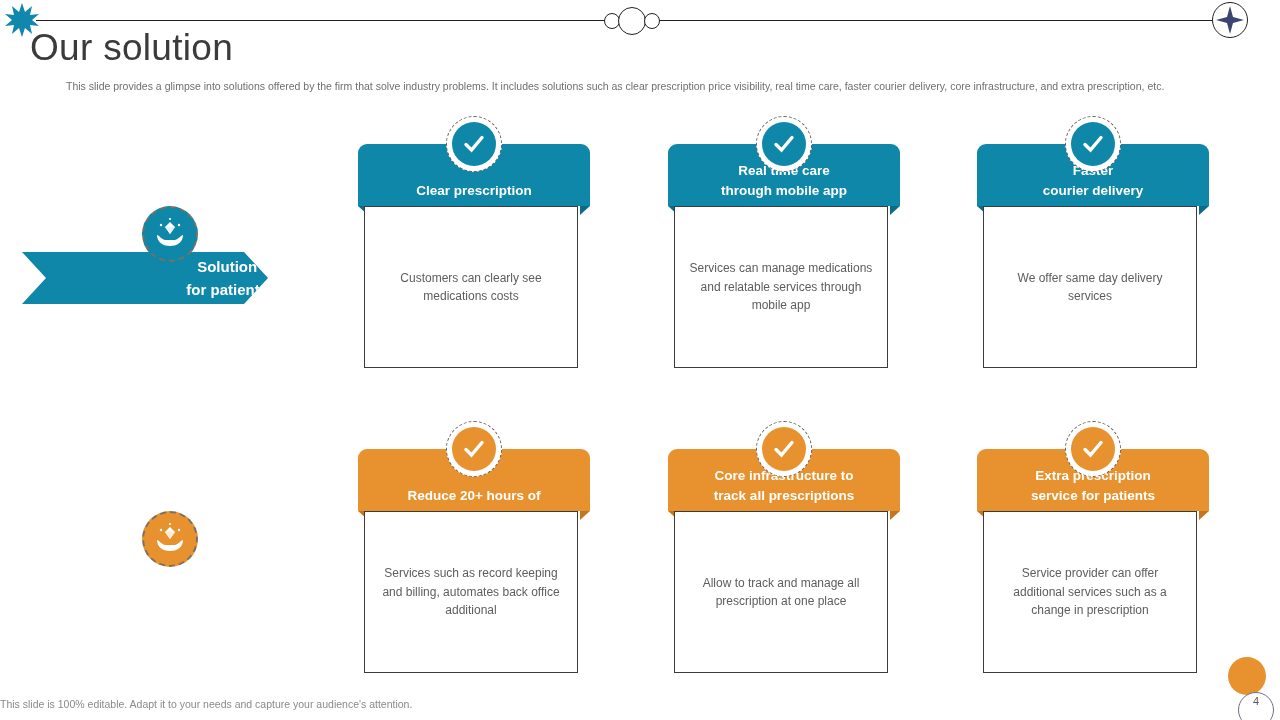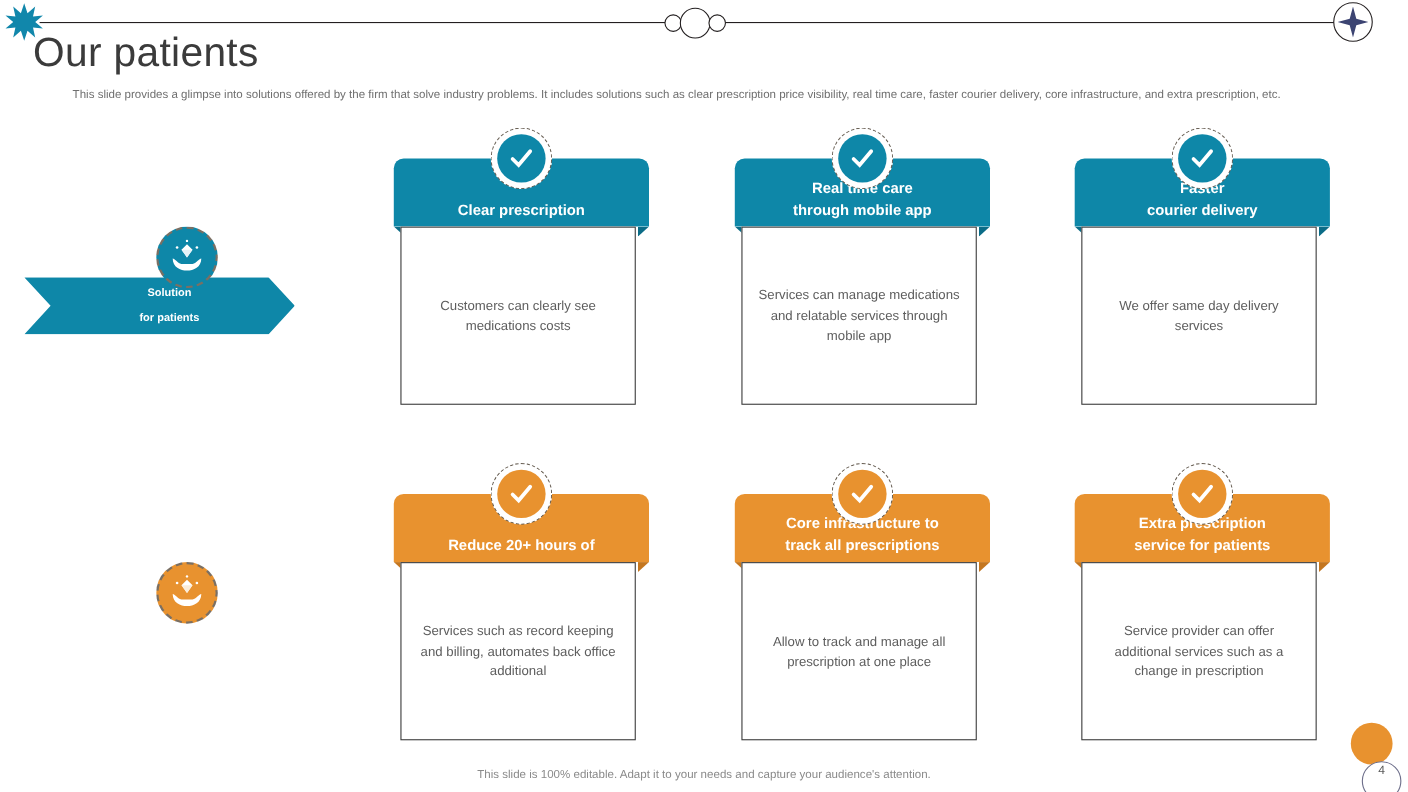--- a/index.html
+++ b/index.html
@@ -43,22 +43,22 @@
   }
   .subtitle {
     position:absolute; left:30px; top:79px; width:1170px;
     font-size:10.5px; color:#6f6f6f; line-height:14px;margin-left:36px;
   }
 
   
   .ribbon-group { position:absolute; }
   .ribbon {
     position:absolute; left:0; top:46px; width:246px; height:52px;
-    display:flex; align-items:center; justify-content:center;
-    color:#ffffff; font-size:10px; font-weight:bold; line-height:23px;
+    display:flex; align-items:center; justify-content:flex-end;
+    color:#ffffff; font-size:15px; font-weight:bold; line-height:23px;
     text-align:center; padding-left:18px;
     clip-path:polygon(0 0, 222px 0, 246px 50%, 222px 100%, 0 100%, 24px 50%);
   }
   .ribbon.teal   { background:#0e87a8; }
   .ribbon.orange { background:#e8922f; }
   .ribbon-icon {
     position:absolute; left:120px; top:0px; width:56px; height:56px;
     border-radius:50%; display:flex; align-items:center; justify-content:center;
   }
   .ribbon-icon.teal   { background:#0e87a8; border:2px dashed #7a6f63; }
@@ -110,21 +110,21 @@
     padding:0 12px;
   }
   .card-body-text {
     font-size:12px; color:#5d5d5d; line-height:18.5px; text-align:center;
     width:100%;
   }
 
   
   .footer-note {
     position:absolute; left:0; top:698px; width:1280px;
-    text-align:center; font-size:10.5px; color:#8a8a8a;
+    text-align:left; font-size:10.5px; color:#8a8a8a;
   }
   .page-dot {
     position:absolute; left:1228px; top:657px; width:38px; height:38px;
     border-radius:50%; background:#e8922f;
   }
   .page-num {
     position:absolute; left:1238px; top:692px; width:36px; height:36px;
     border:1px solid #6d6e8a; border-radius:50%; background:#ffffff;
     display:flex; align-items:flex-start; justify-content:center;
     font-size:11px; color:#5a5a5a; padding-top:2px;
@@ -148,21 +148,21 @@
     <div class="circ small-r"></div>
   </div>
 
   <div class="star4-wrap">
     <svg class="star4" width="28" height="28" viewBox="0 0 28 28">
       <polygon points="14,0 17,11 28,14 17,17 14,28 11,17 0,14 11,11" fill="#3c4472"></polygon>
     </svg>
   </div>
 </div>
 
-<div class="page-title">Our patients</div>
+<div class="page-title">Our solution</div>
 <div class="subtitle">This slide provides a glimpse into solutions offered by the firm that solve industry problems. It includes solutions such as clear prescription price visibility, real time care, faster courier delivery, core infrastructure, and extra prescription, etc.</div>
 
 <div class="ribbon-group" style="left:22px; top:206px; width:250px; height:104px;">
   <div class="ribbon teal">
     <div>
       <div>Solution</div>
       <div>for patients</div>
     </div>
   </div>
   <div class="ribbon-icon teal">

